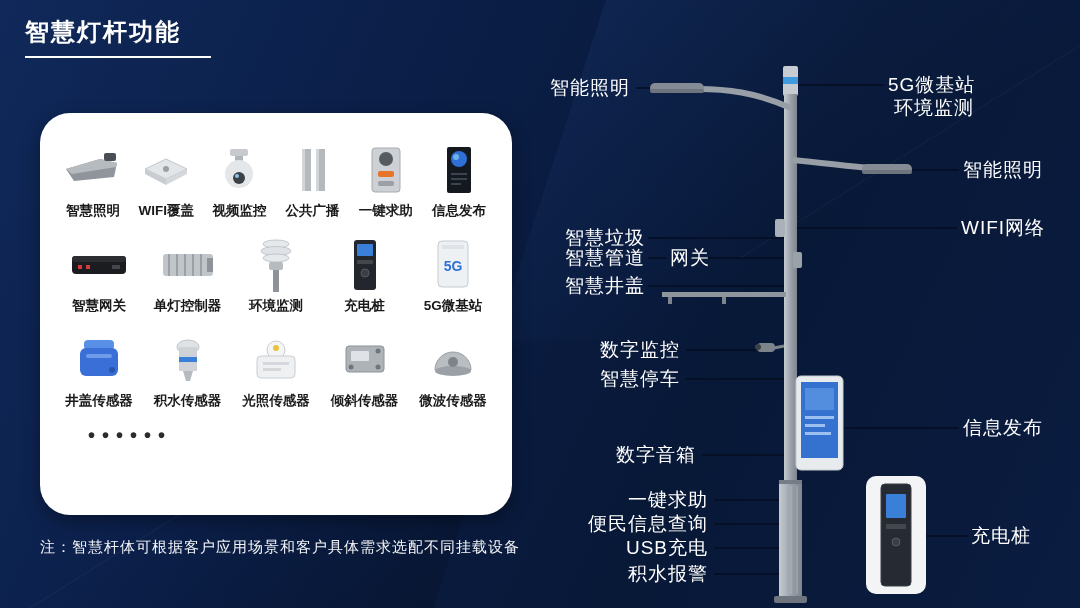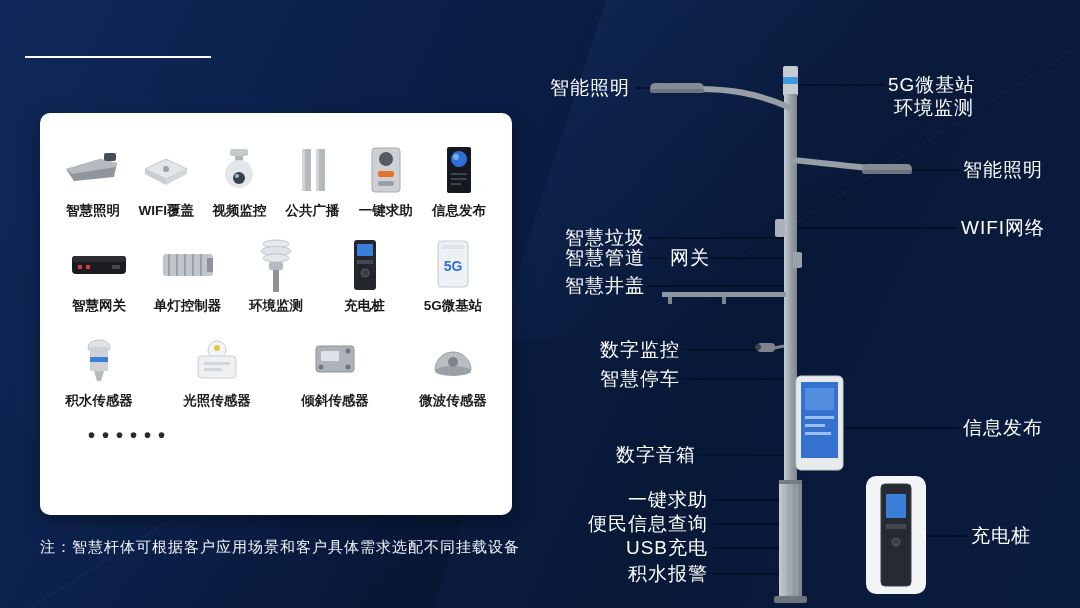--- a/index.html
+++ b/index.html
@@ -15,21 +15,21 @@
   .deco-b{left:-180px;bottom:-220px;width:620px;height:480px;
     background:linear-gradient(315deg,rgba(0,0,0,0.28),rgba(0,0,0,0) 55%);
     transform:skewX(-18deg);}
   .deco-line{position:absolute;height:1px;background:rgba(255,255,255,0.05);transform:rotate(-32deg);}
 
   .page-title{position:absolute;left:25px;top:16px;color:#ffffff;font-size:24px;
     font-weight:bold;letter-spacing:2px;}
   .title-underline{position:absolute;left:25px;top:56px;width:186px;height:2px;background:#ffffff;}
 
   .device-card{position:absolute;left:40px;top:113px;width:472px;height:402px;
-    background:#ffffff;border-radius:10px;box-shadow:0 6px 18px rgba(0,0,0,0.35);
+    background:#ffffff;border-radius:30px;box-shadow:0 6px 18px rgba(0,0,0,0.35);
     padding:28px 18px 0 18px;box-sizing:border-box;}
   .grid-row{display:flex;justify-content:space-between;margin-bottom:16px;}
   .device-item{display:flex;flex-direction:column;align-items:center;}
   .row-6 .device-item{width:70px;}
   .row-5 .device-item{width:82px;}
   .icon-box{height:58px;display:flex;align-items:center;justify-content:flex-start;}
   .device-label{font-size:13.5px;font-weight:bold;color:#1a1a1a;white-space:nowrap;margin-top:3px;}
   .more-dots{margin:2px 0 0 30px;color:#2b2b2b;font-size:20px;font-weight:bold;letter-spacing:7px;line-height:18px;}
 
   .note-text{position:absolute;left:40px;top:538px;color:#f2f4f8;font-size:15px;letter-spacing:1px;}
@@ -44,20 +44,21 @@
 </head>
 <body>
 
 <div id="stage">
 
   <div class="deco deco-a"></div>
   <div class="deco deco-b"></div>
   <div class="deco-line" style="left:-40px;top:520px;width:420px;"></div>
   <div class="deco-line" style="left:700px;top:120px;width:520px;"></div>
 
+  <div class="page-title">智慧灯杆功能</div>
   <div class="title-underline"></div>
 
   <div class="device-card">
 
     <div class="grid-row row-6">
       <div class="device-item">
         <div class="icon-box">
           <svg width="62" height="46" viewBox="0 0 62 46">
               <path d="M4 22 L38 12 L55 16 L52 30 L12 34 Z" fill="#8f959b"></path>
               <path d="M4 22 L38 12 L55 16 L54 20 L10 27 Z" fill="#b6bbc0"></path>
@@ -184,20 +185,31 @@
               <rect x="16" y="2" width="30" height="46" rx="4" fill="#eef1f4" stroke="#c5cad0"></rect>
               <rect x="20" y="6" width="22" height="4" fill="#dfe3e7"></rect>
               <text x="31" y="32" font-size="14" font-weight="bold" fill="#2e6fd8" text-anchor="middle" font-family="Liberation Sans, sans-serif">5G</text>
             </svg>
         </div>
         <div class="device-label">5G微基站</div>
       </div>
     </div>
 
     <div class="grid-row row-5">
+      <div class="device-item">
+        <div class="icon-box">
+          <svg width="62" height="48" viewBox="0 0 62 48">
+              <rect x="16" y="4" width="30" height="10" rx="4" fill="#5a8fe8"></rect>
+              <rect x="12" y="12" width="38" height="28" rx="6" fill="#3a6fd8"></rect>
+              <rect x="18" y="18" width="26" height="4" rx="2" fill="#6f9ce8"></rect>
+              <circle cx="44" cy="34" r="3" fill="#2a54ad"></circle>
+            </svg>
+        </div>
+        <div class="device-label">井盖传感器</div>
+      </div>
       <div class="device-item">
         <div class="icon-box">
           <svg width="62" height="50" viewBox="0 0 62 50">
               <ellipse cx="31" cy="12" rx="11" ry="7" fill="#e0e3e6" stroke="#bfc4c9"></ellipse>
               <rect x="22" y="12" width="18" height="24" fill="#cfd3d7"></rect>
               <rect x="22" y="22" width="18" height="5" fill="#3a7fd8"></rect>
               <path d="M26 36 L36 36 L33 46 L29 46 Z" fill="#b6bbc0"></path>
             </svg>
         </div>
         <div class="device-label">积水传感器</div>

